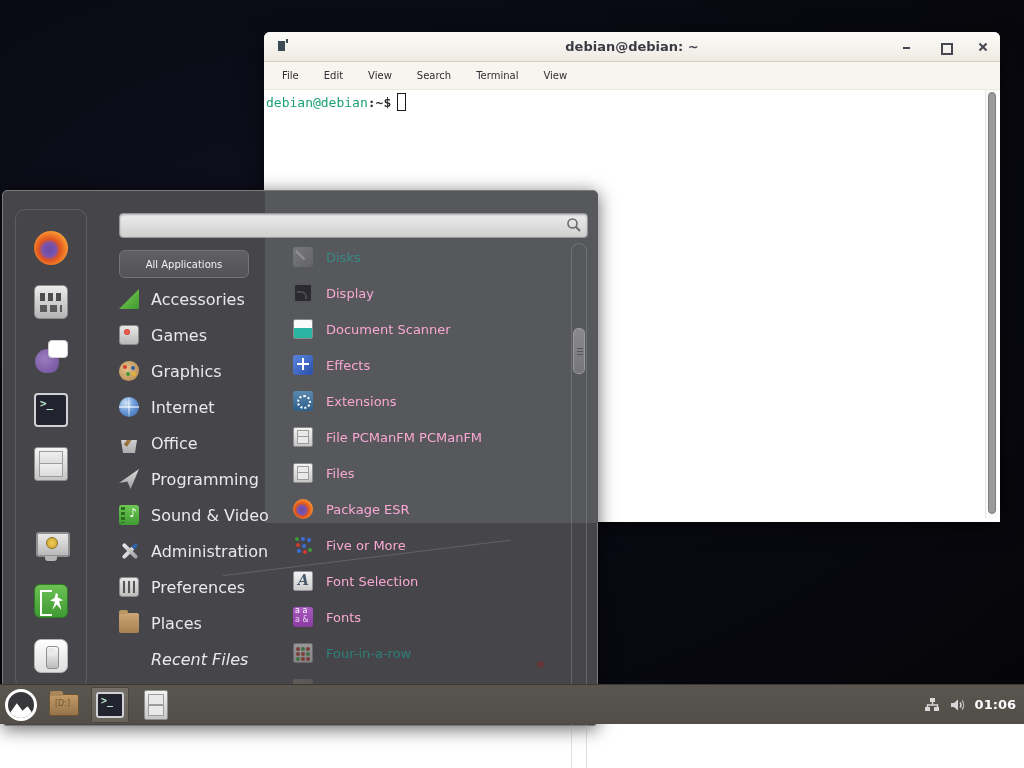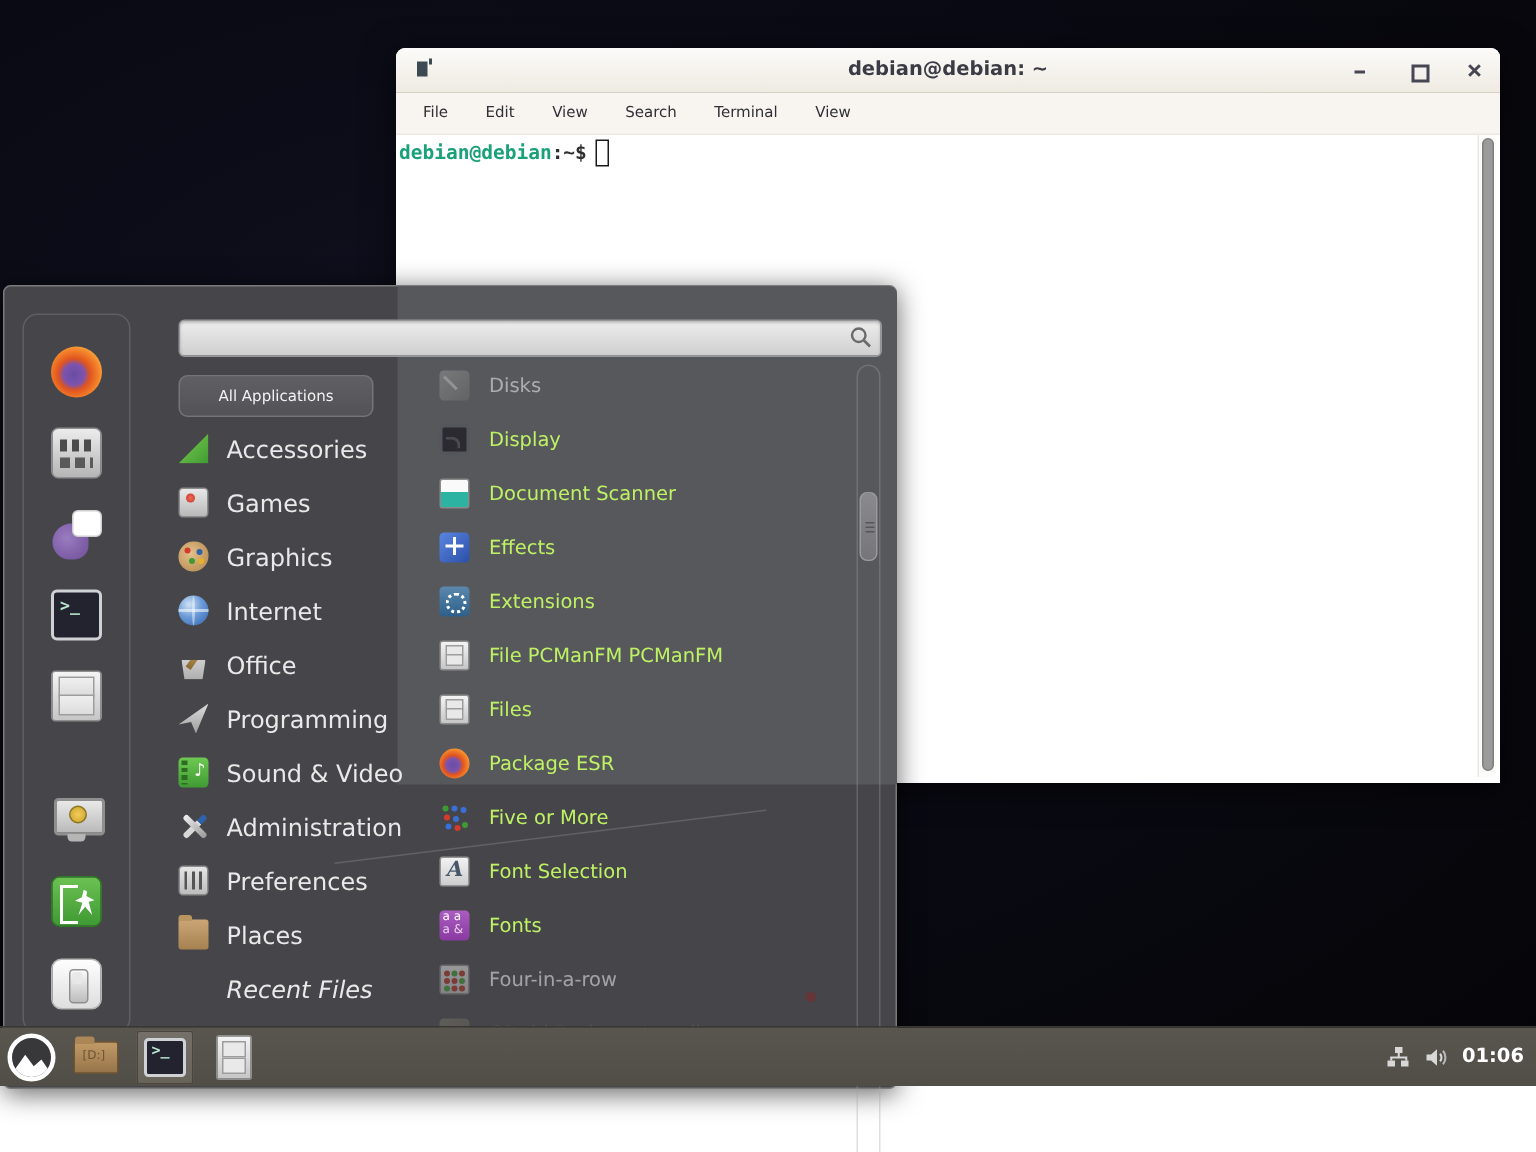--- a/index.html
+++ b/index.html
@@ -24,21 +24,21 @@
   .wbtn-min:after { content:""; position:absolute; left:3px; top:7px; width:7px; height:2px; background:#474753; }
   .wbtn-max:after { content:""; position:absolute; left:3px; top:3px; width:8px; height:8px; border:2px solid #474753; }
   .wbtn-close:before,.wbtn-close:after { content:""; position:absolute; left:2px; top:6px; width:10px; height:2px; background:#474753; }
   .wbtn-close:before { transform:rotate(45deg); }
   .wbtn-close:after { transform:rotate(-45deg); }
   .menubar { height:28px; background:#f8f5f0; display:flex; align-items:center; gap:25px;
     padding-left:18px; font-size:10px; color:#2f2f35; border-bottom:1px solid #eee9e0; }
   .menubar span { cursor:default; }
   .term-body { position:relative; height:431px; background:#ffffff; padding:3px 2px; }
   .prompt-line { font-family:"DejaVu Sans Mono", monospace; font-size:13px; display:flex; align-items:center; }
-  .prompt-user { color:#1aa179; font-weight:bold; }
+  .prompt-user { color:#1aa179; font-weight:normal; }
   .prompt-suffix { color:#2d2d2d; font-weight:bold; }
   .term-cursor { display:inline-block; width:9px; height:18px; border:1.5px solid #1a1a1a; margin-left:6px; }
   .term-scroll { position:absolute; right:3px; top:0px; width:12px; height:428px; background:#fbfbfa; border-left:1px solid #e8e8e4; }
   .term-thumb { position:absolute; left:2px; top:2px; width:8px; height:422px; border-radius:4px;
     background:#9b9b9b; border:1px solid #7f7f7f; }
 
   
   .app-menu { position:absolute; left:2px; top:190px; width:596px; height:536px;
     background:#46464a; border:1px solid #7a7a7a; border-radius:5px;
     box-shadow:0 3px 18px rgba(0,0,0,.6); }
@@ -137,23 +137,23 @@
     background:repeating-linear-gradient(90deg,#555 0 2px,transparent 2px 5px); }
   .ci-places { background:linear-gradient(#c9a briefly,#a5824f); }
   .ci-places { background:linear-gradient(#c9a briefly,#a5824f); } 
   .ci-places { background:linear-gradient(#cba577,#a5824f); border-radius:2px; }
   .ci-places:before { content:""; position:absolute; left:0; top:-3px; width:9px; height:4px;
     background:#b99560; border-radius:2px 2px 0 0; }
 
   
   .app-list { position:absolute; left:290px; top:48px; width:270px; }
   .app-row { height:36px; display:flex; align-items:center; gap:13px; cursor:pointer; }
-  .app-label { font-size:13px; color:#bef264; white-space:nowrap; }
+  .app-label { font-size:13px; color:#f9a8d4; white-space:nowrap; }
   .app-row[data-state="dim"] { opacity:.5; }
-  .app-row[data-state="dim"] .app-label { color:#ffffff; }
+  .app-row[data-state="dim"] .app-label { color:#14b8a6; }
   .app-row[data-state="faint"] { opacity:.18; }
   .ai { position:relative; width:20px; height:20px; flex:0 0 20px; }
   .ai-disks { background:linear-gradient(135deg,#9a9a9a,#6f6f6f); border-radius:3px; }
   .ai-disks:before { content:""; position:absolute; left:3px; top:3px; width:12px; height:2px; background:#cfcfcf; transform:rotate(45deg); transform-origin:left; }
   .ai-display { background:#2a2a30; border:2px solid #55555c; border-radius:3px; }
   .ai-display:before { content:""; position:absolute; left:2px; bottom:2px; width:8px; height:6px;
     border-top:2px solid #4a4a52; border-right:2px solid #4a4a52; border-top-right-radius:6px; }
   .ai-scanner { background:linear-gradient(180deg,#fafafa 0 45%, #2db3a2 45% 100%); border:1px solid #8a8a8a; border-radius:2px; }
   .ai-effects { background:linear-gradient(135deg,#5a86e0,#2c4fa8); border-radius:3px; }
   .ai-effects:before { content:""; position:absolute; left:9px; top:3px; width:2px; height:12px; background:#fff; }

